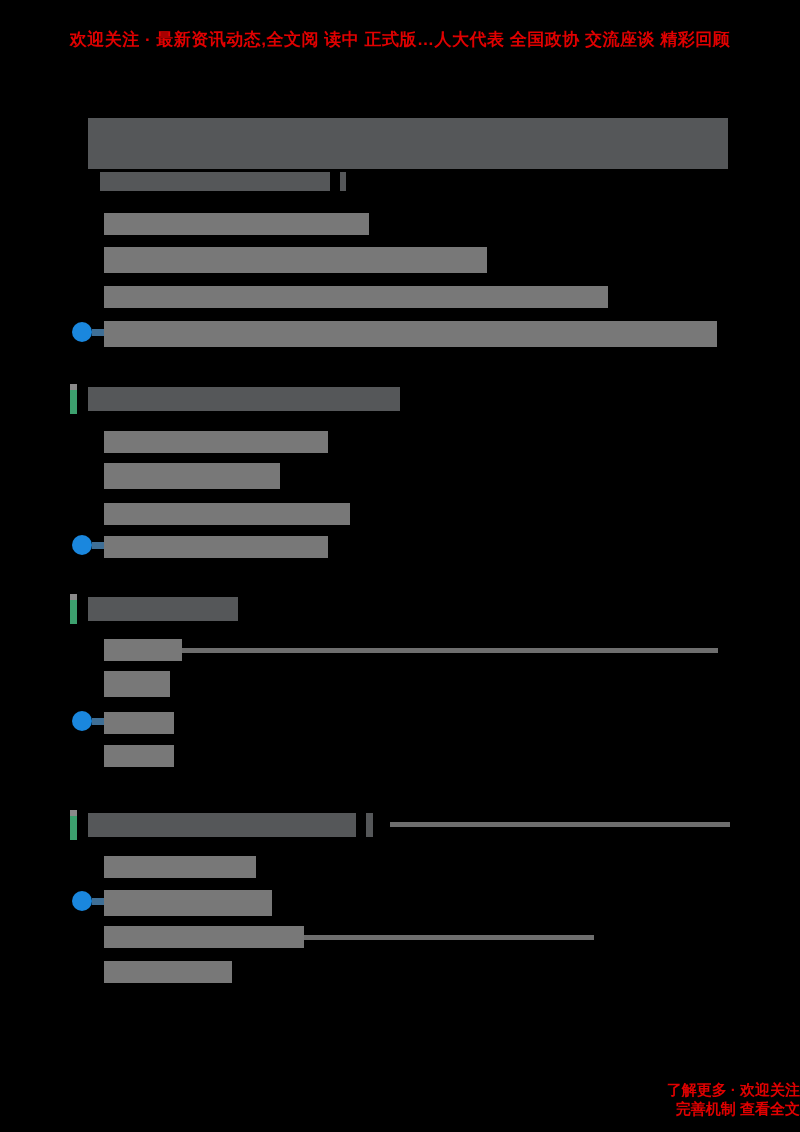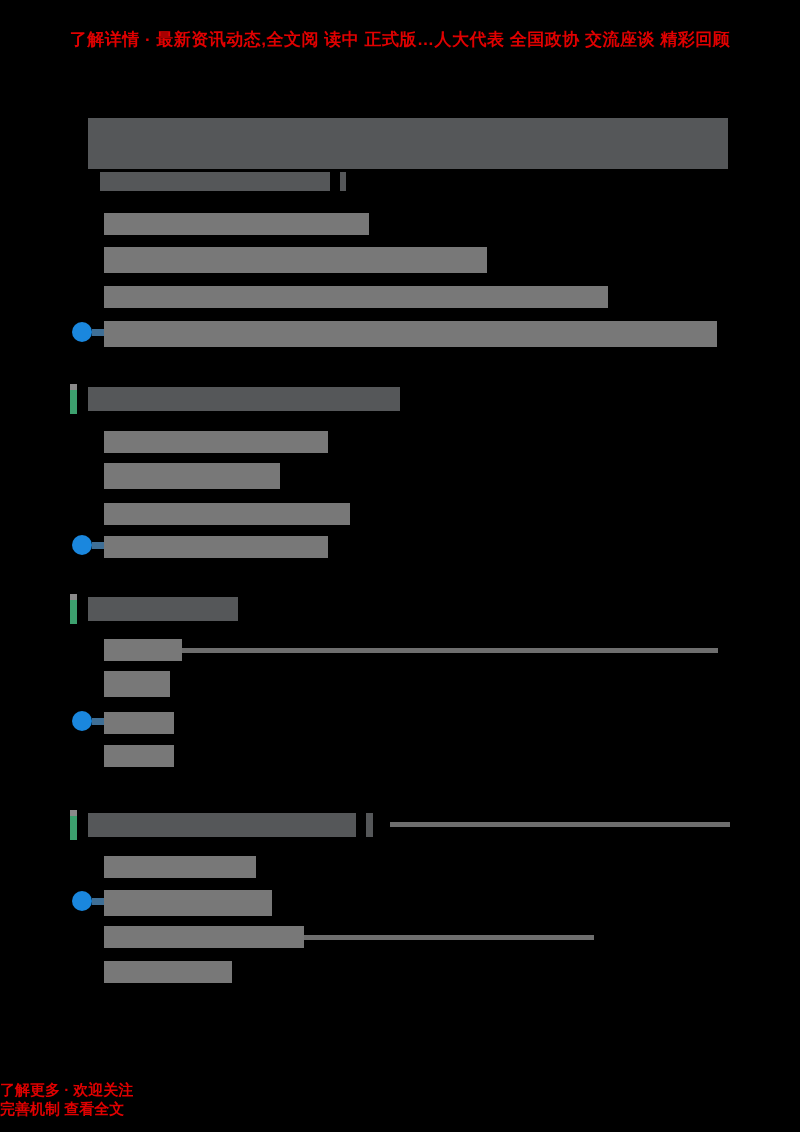--- a/index.html
+++ b/index.html
@@ -169,35 +169,35 @@
     white-space: nowrap;
     display: block;
   }
 
   
   .footer {
     position: absolute;
     left: 0;
     top: 1080px;
     width: 800px;
-    text-align: left;
+    text-align: right;
     color: #e00000;
     font-size: 15px;
     font-weight: bold;
     line-height: 19px;
     white-space: nowrap;
   }
   .footer div { display: block; }
 </style>
 </head>
 <body>
 
 <div class="page">
 
-  <div class="headline">了解详情 · 最新资讯动态,全文阅 读中 正式版…人大代表 全国政协 交流座谈 精彩回顾</div>
+  <div class="headline">欢迎关注 · 最新资讯动态,全文阅 读中 正式版…人大代表 全国政协 交流座谈 精彩回顾</div>
 
   <div class="title-block">
     <span class="title-line l1">重要通知公告关于进一步加强和改进工作实施方案的意见建议</span>
     <span class="title-line l2">全面推进高质量发展战略部署研究报告内容摘要</span>
   </div>
 
   <div class="subtitle-row">
     <span class="subtitle-bar">发布时间来源单位信息</span>
     <span class="subtitle-tick"></span>
   </div>

